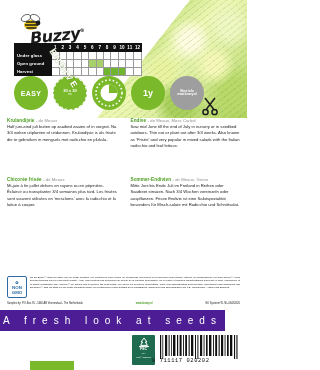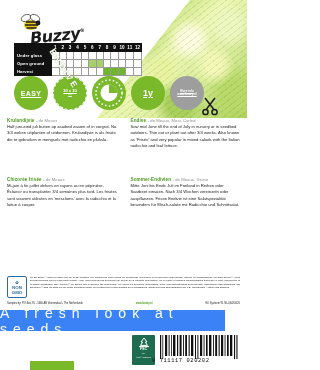--- a/index.html
+++ b/index.html
@@ -81,21 +81,21 @@
   }
   .cal td{ background:#fff; }
   .cal td.sow{ background:#a8d06a; }
   .cal td.harv{ background:#6fb52e; }
 
   
   .badges{ position:absolute; left:14px; top:76px; display:flex; gap:5px; align-items:center; }
   .badge{
     width:34px; height:34px; border-radius:50%;
     display:flex; align-items:center; justify-content:center;
-    color:#fff; position:relative; flex:0 0 auto;text-decoration:underline;
+    color:#fff; position:relative; flex:0 0 auto;
   }
   .badge.green{ background:#7ab929; }
   .badge.grey{ background:#9e9e9e; }
   .badge-easy{ font-size:7px; font-weight:bold; letter-spacing:.3px; }
   .badge-dist{
     border:1.4px dashed #fff; border-radius:50%; width:34px;height:34px;
   }
   .dist-txt{ font-size:4px; font-weight:bold; text-align:center; line-height:1.1; }
   .dist-sub{ font-size:2.6px; display:block; font-weight:normal;}
   .badge-year{ font-size:9px; font-weight:bold; }
@@ -138,23 +138,23 @@
   .legal-txt{ font-size:2.5px; line-height:1.35; color:#111; text-align:justify; }
   .meta{
     position:absolute; left:7px; top:302px; width:233px;
     display:flex; justify-content:space-between; font-size:2.6px; color:#222;
   }
   .meta .url{ color:#4a9b1e; font-weight:bold; }
 
   
   .tagline{
     position:absolute; left:0; top:310px; width:225px; height:21px;
-    background:#3b82f6; color:#fff;
+    background:#4c1d95; color:#fff;
     display:flex; align-items:center; justify-content:center;
-    font-size:14px; letter-spacing:6px; font-weight:500;
+    font-size:10px; letter-spacing:6px; font-weight:500;
   }
 
   
   .bottom{ position:absolute; left:0; top:331px; width:247px; height:39px; background:#fff; }
   .fsc{
     position:absolute; left:132px; top:4px; width:23px; height:30px;
     background:#1e6b4f; color:#fff; font-size:3px; text-align:center;
     padding-top:12px; line-height:1.2; border-radius:1px;
   }
   .fsc .fsc-label{ font-size:3.6px; font-weight:bold; display:block; }

